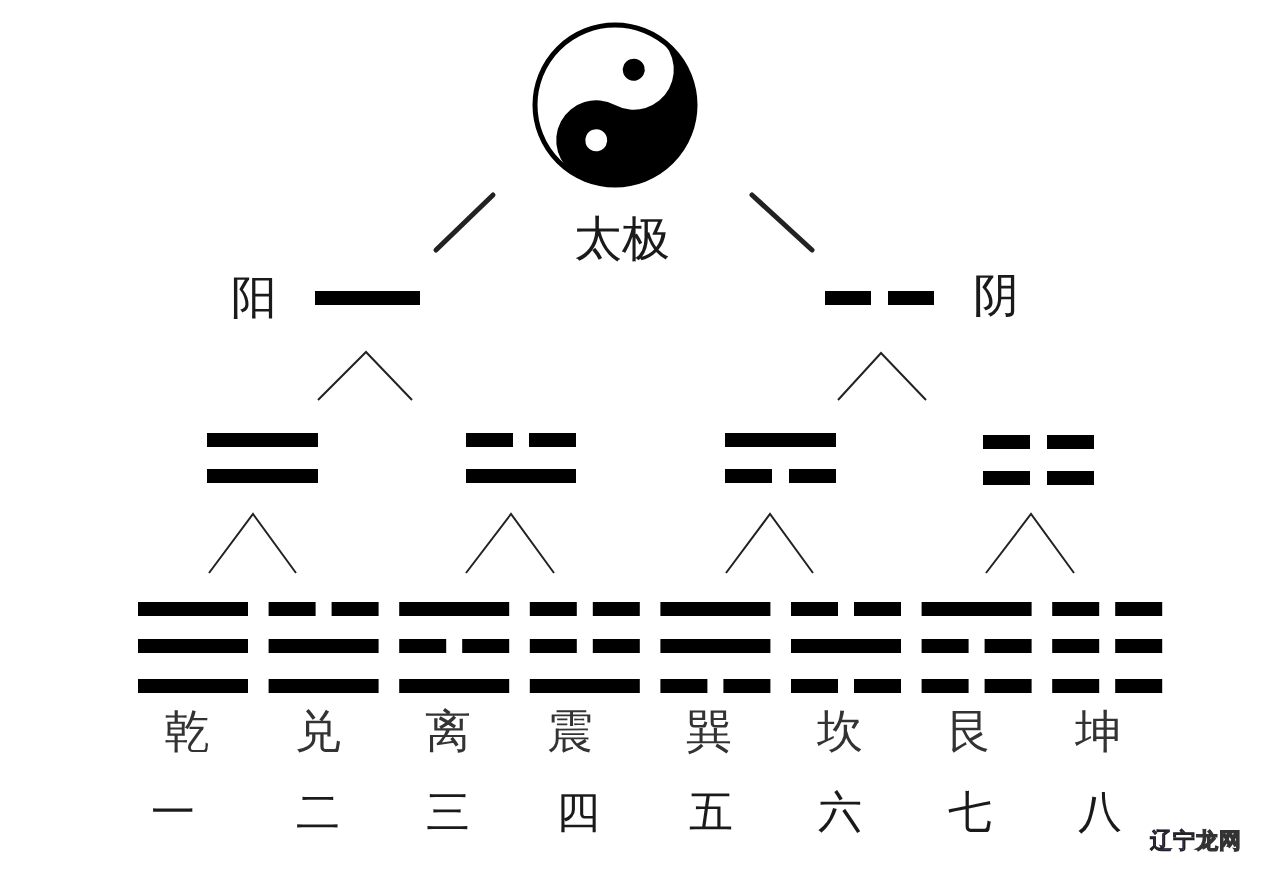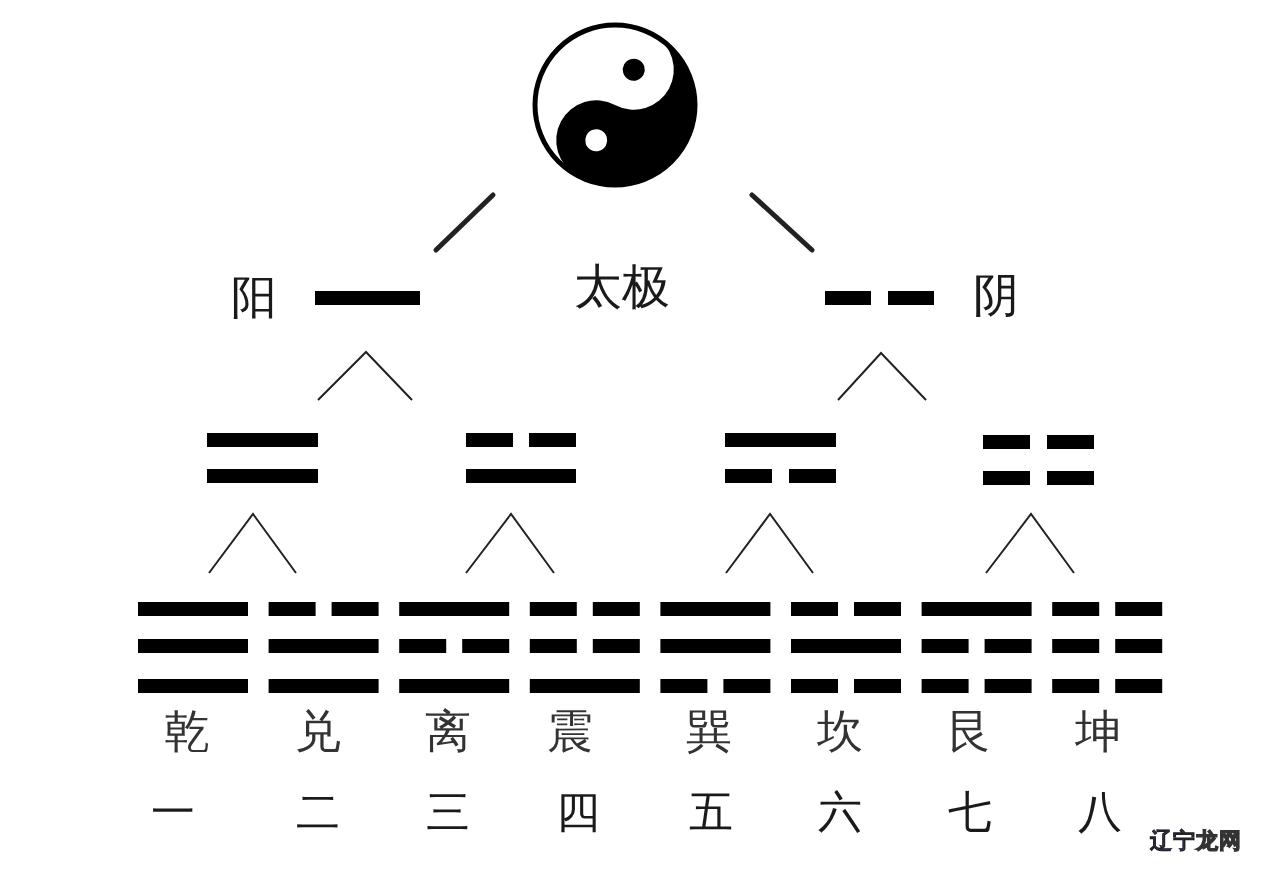--- a/index.html
+++ b/index.html
@@ -120,21 +120,21 @@
         <rect x="1052.1999999999998" y="602" width="47" height="14" fill="#000"></rect>
         <rect x="1115.1999999999998" y="602" width="47" height="14" fill="#000"></rect>
         <rect x="1052.1999999999998" y="639" width="47" height="14" fill="#000"></rect>
         <rect x="1115.1999999999998" y="639" width="47" height="14" fill="#000"></rect>
         <rect x="1052.1999999999998" y="679" width="47" height="14" fill="#000"></rect>
         <rect x="1115.1999999999998" y="679" width="47" height="14" fill="#000"></rect>
       </g>
     </g>
 </svg>
 
-<div class="label" style="left:574px; top:214px; font-size:48px;margin-top:48px;">太极</div>
+<div class="label" style="left:574px; top:214px; font-size:48px;">太极</div>
 <div class="label" style="left:231px; top:274px; font-size:46px;">阳</div>
 <div class="label" style="left:973px; top:272px; font-size:46px;">阴</div>
 
 <div id="names-row">
   <div class="gua-name" style="left:132px; top:708px;">乾</div>
   <div class="gua-name" style="left:263px; top:708px;">兑</div>
   <div class="gua-name" style="left:393px; top:708px;">离</div>
   <div class="gua-name" style="left:515px; top:708px;">震</div>
   <div class="gua-name" style="left:654px; top:708px;">巽</div>
   <div class="gua-name" style="left:785px; top:708px;">坎</div>

